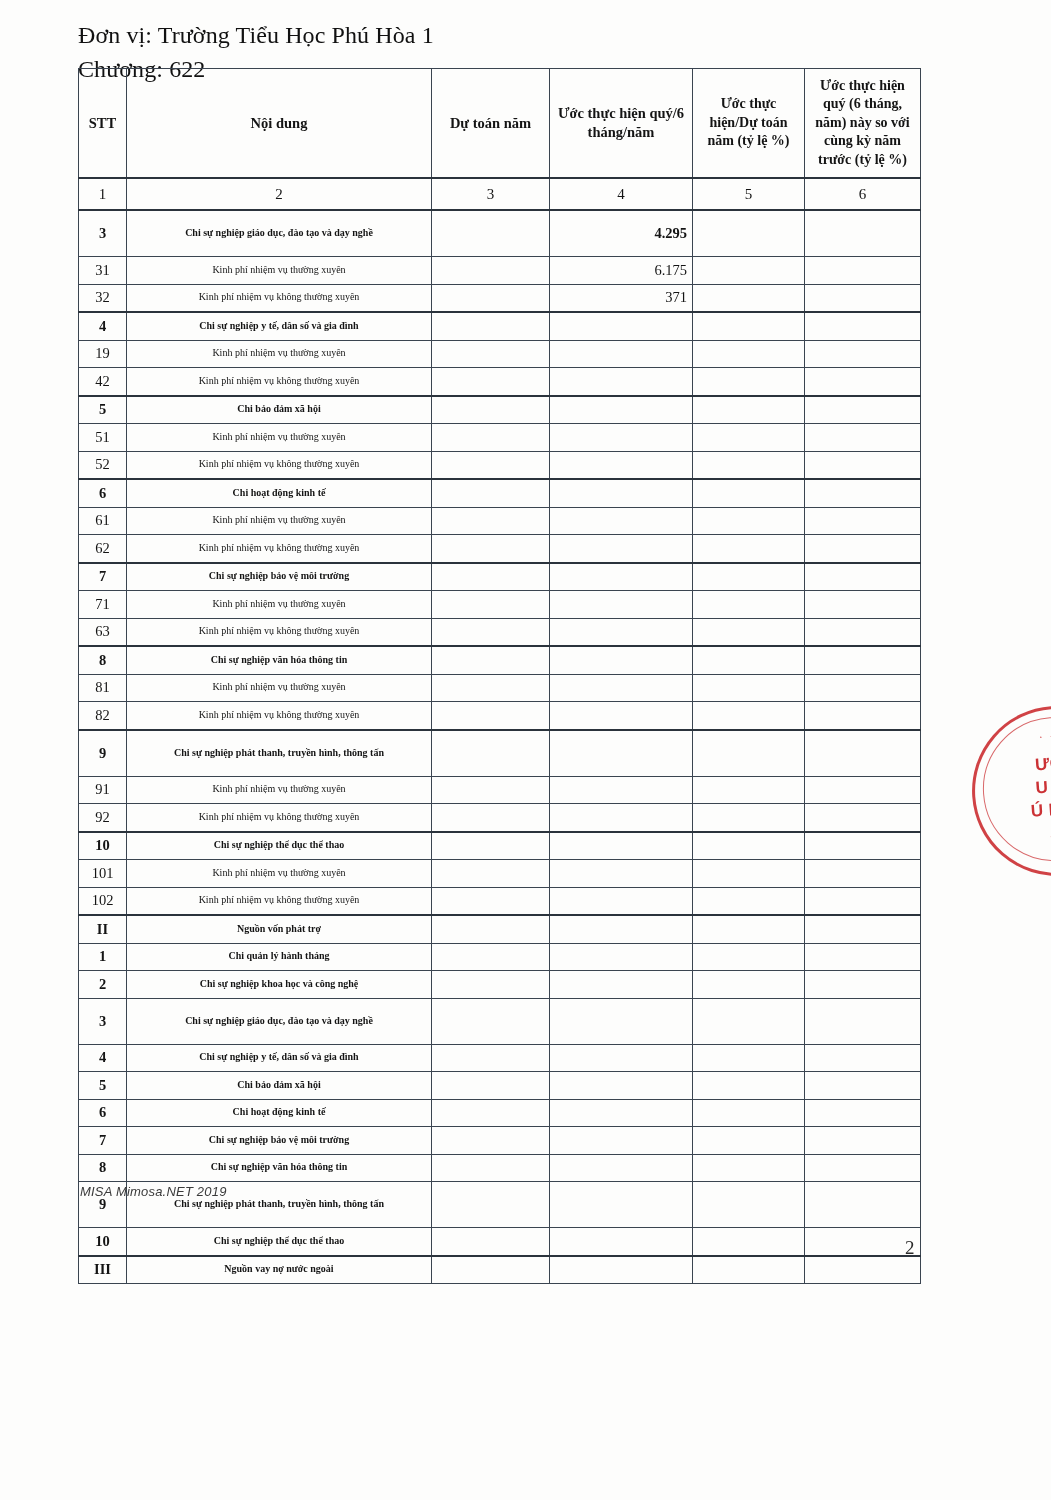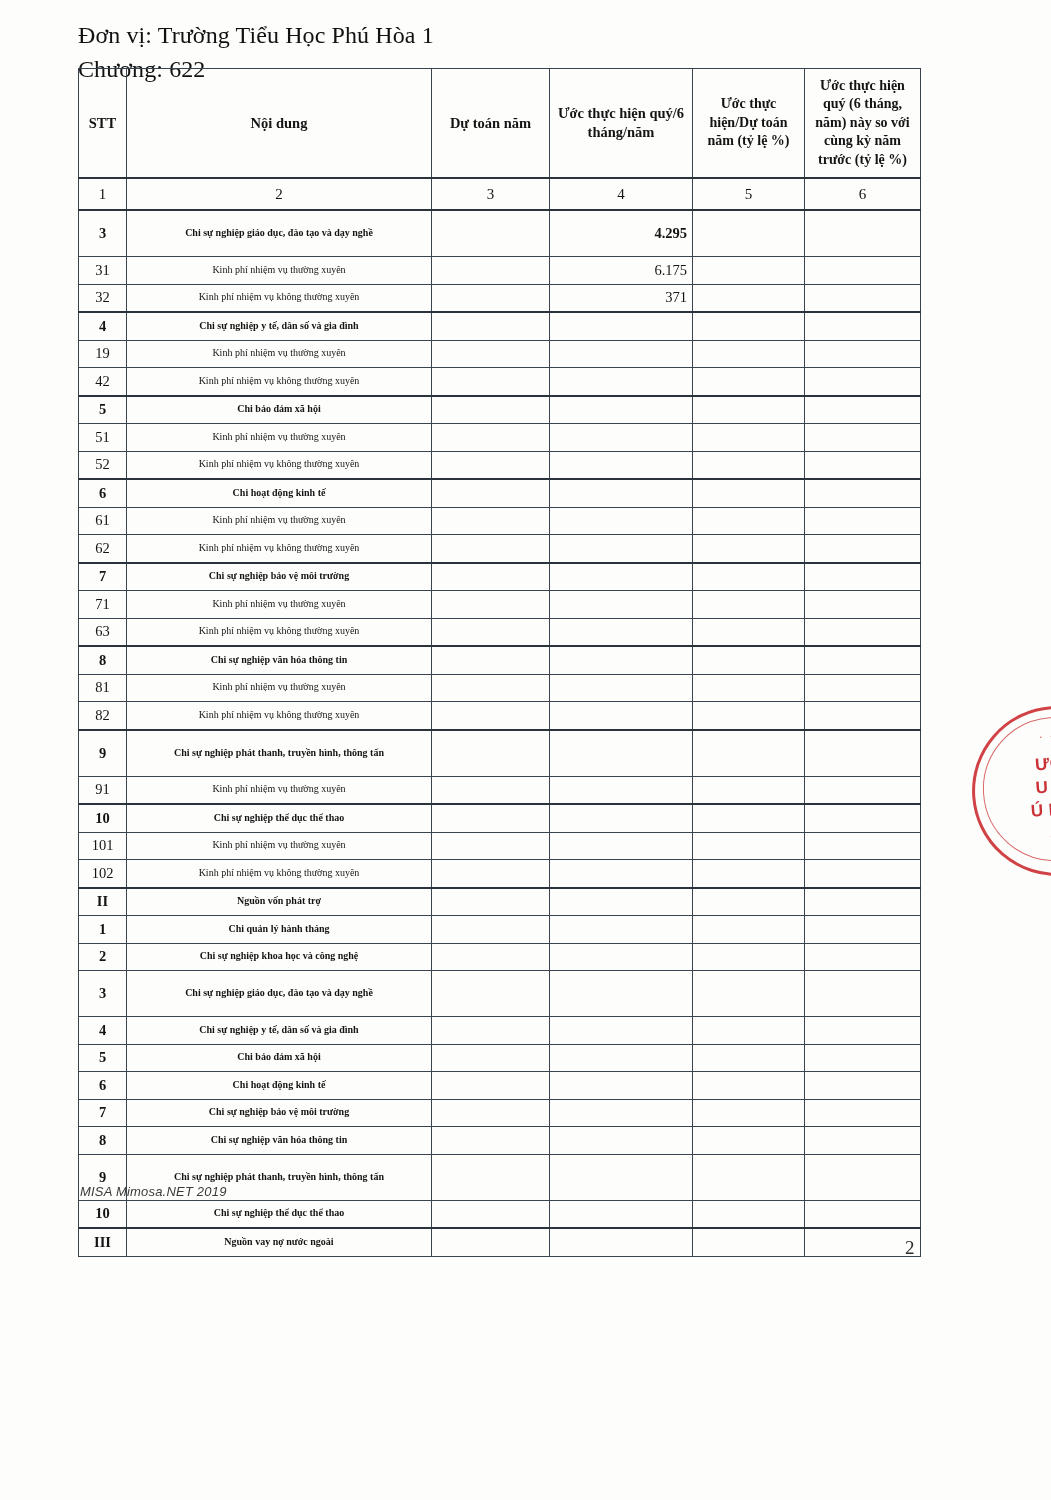--- a/index.html
+++ b/index.html
@@ -389,20 +389,28 @@
             <td class="num blank bold"></td>
           </tr>
           <tr class="row">
             <td class="stt">91</td>
             <td class="content">Kinh phí nhiệm vụ thường xuyên</td>
             <td class="num blank"></td>
             <td class="num"></td>
             <td class="num blank"></td>
             <td class="num blank"></td>
           </tr>
+          <tr class="row">
+            <td class="stt">92</td>
+            <td class="content">Kinh phí nhiệm vụ không thường xuyên</td>
+            <td class="num blank"></td>
+            <td class="num"></td>
+            <td class="num blank"></td>
+            <td class="num blank"></td>
+          </tr>
           <tr class="row group">
             <td class="stt bold">10</td>
             <td class="content bold">Chi sự nghiệp thể dục thể thao</td>
             <td class="num blank bold"></td>
             <td class="num bold"></td>
             <td class="num blank bold"></td>
             <td class="num blank bold"></td>
           </tr>
           <tr class="row">
             <td class="stt">101</td>

